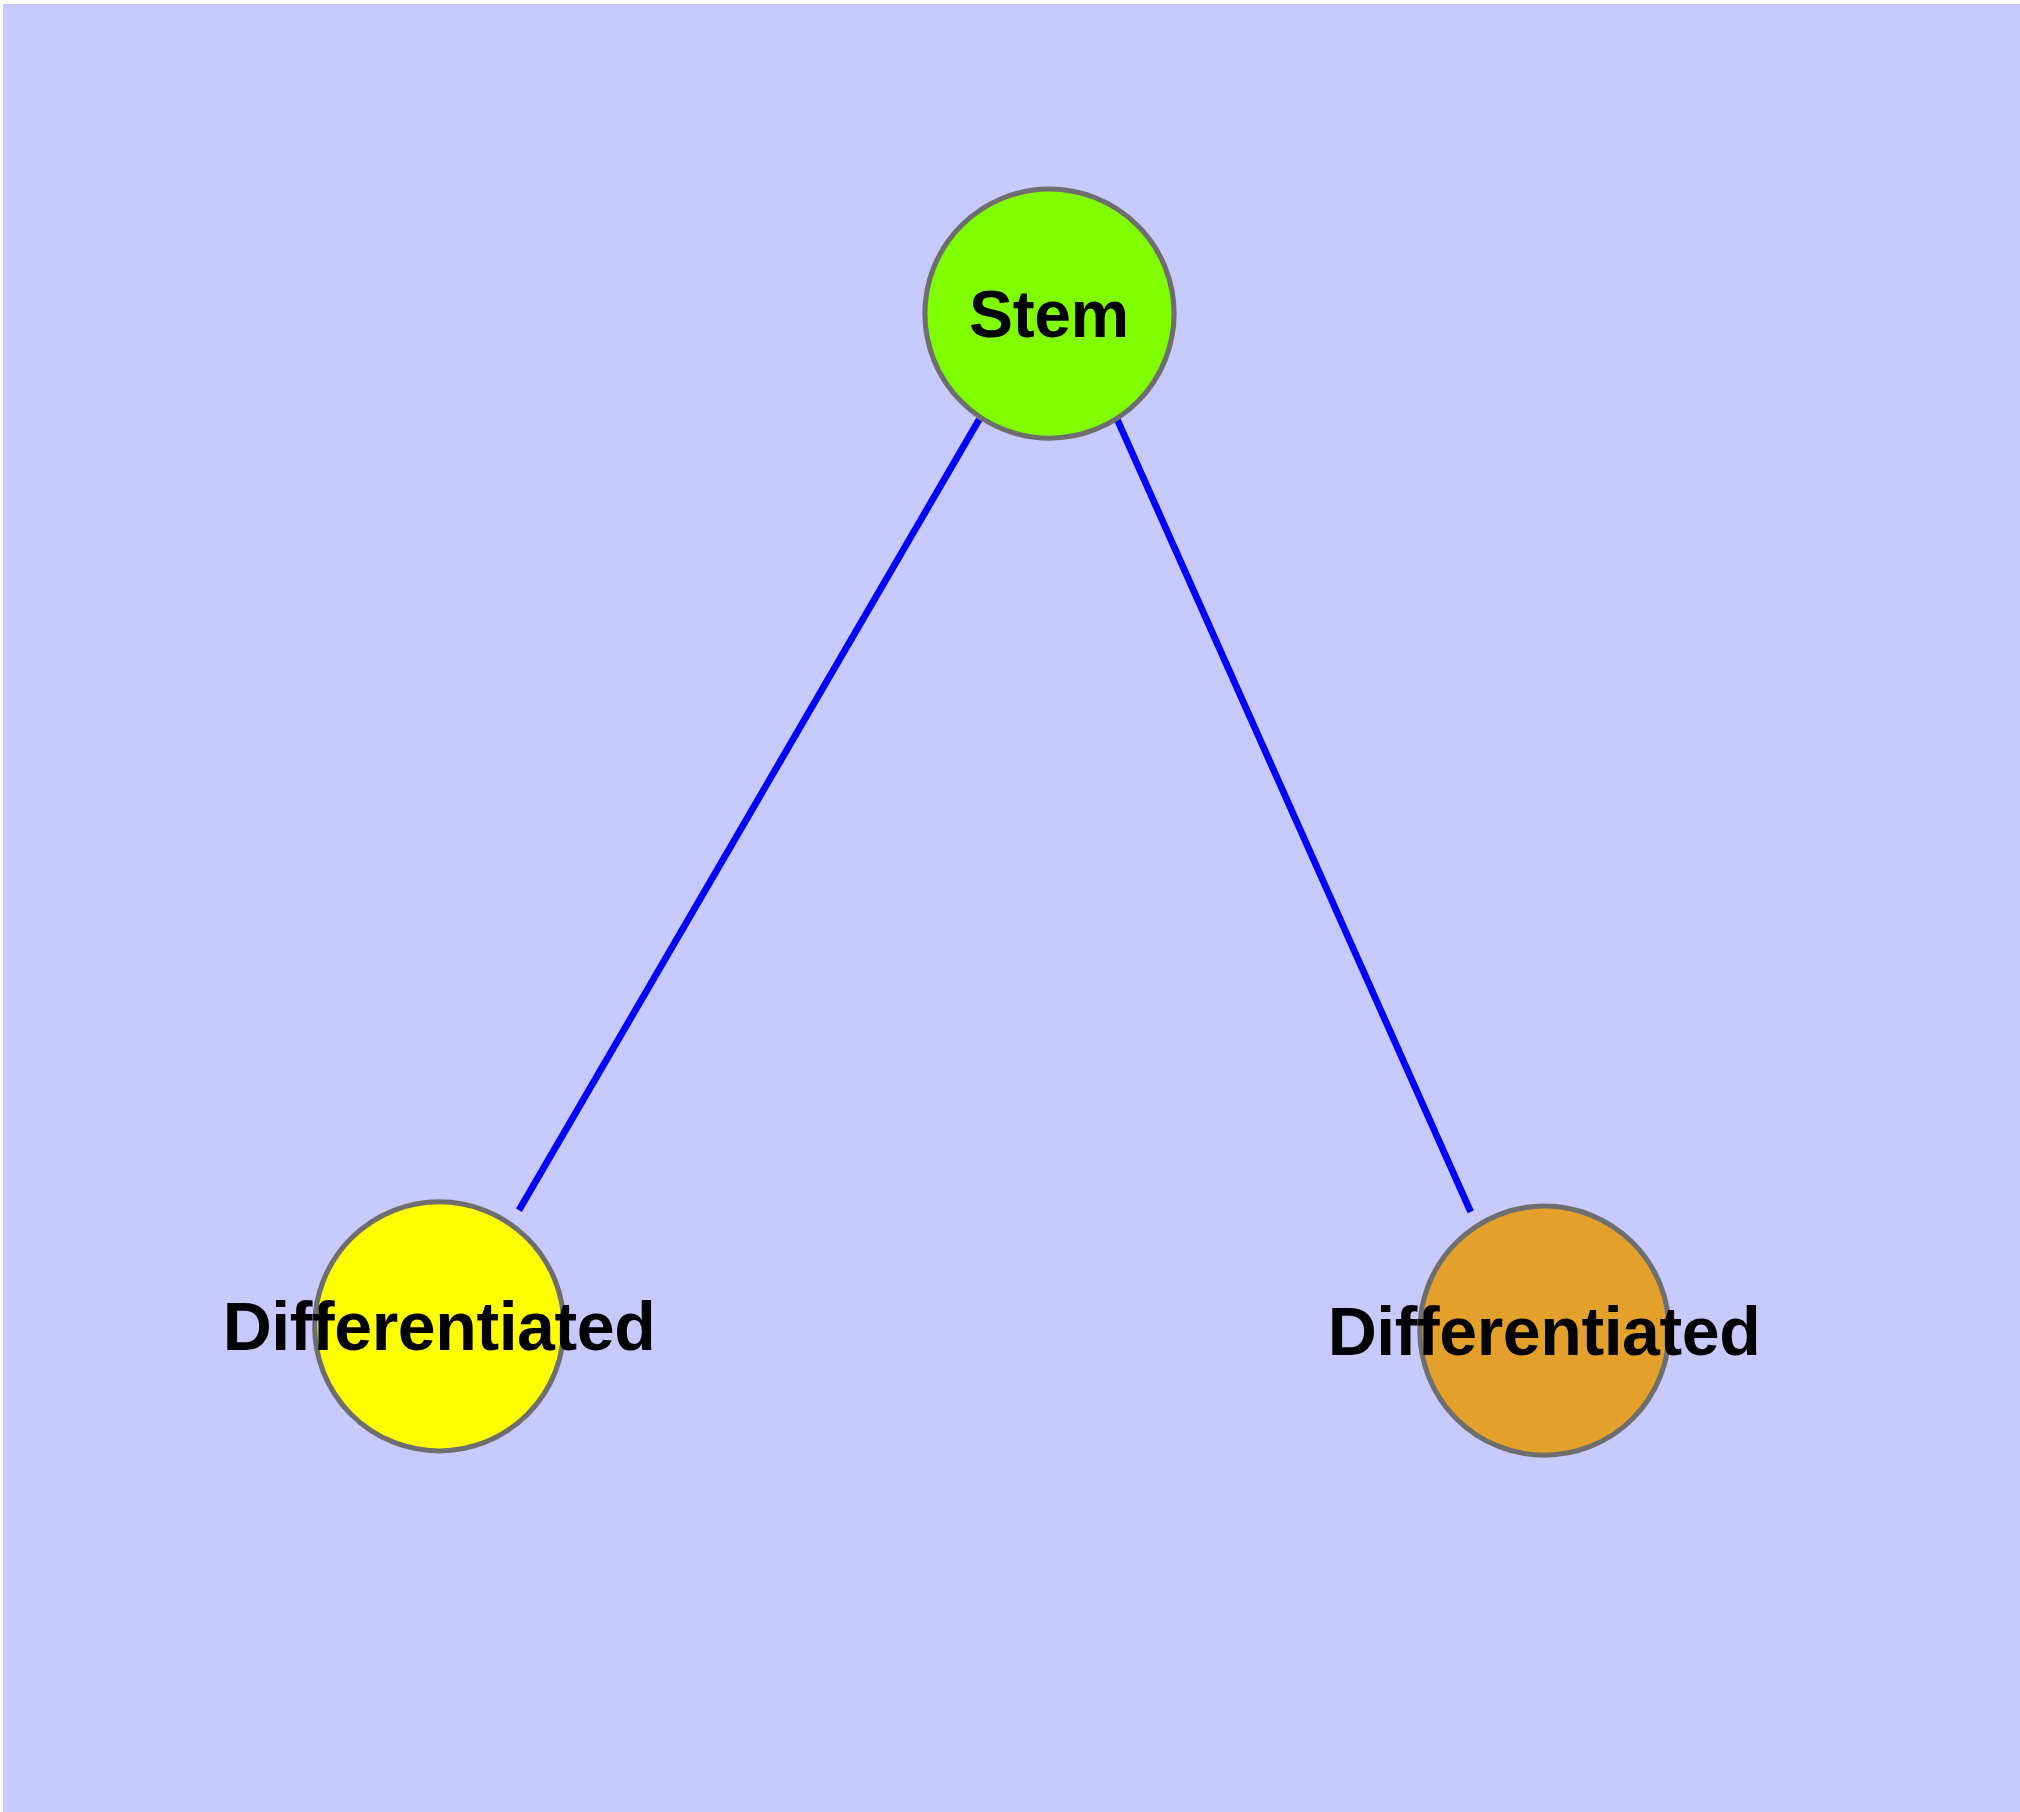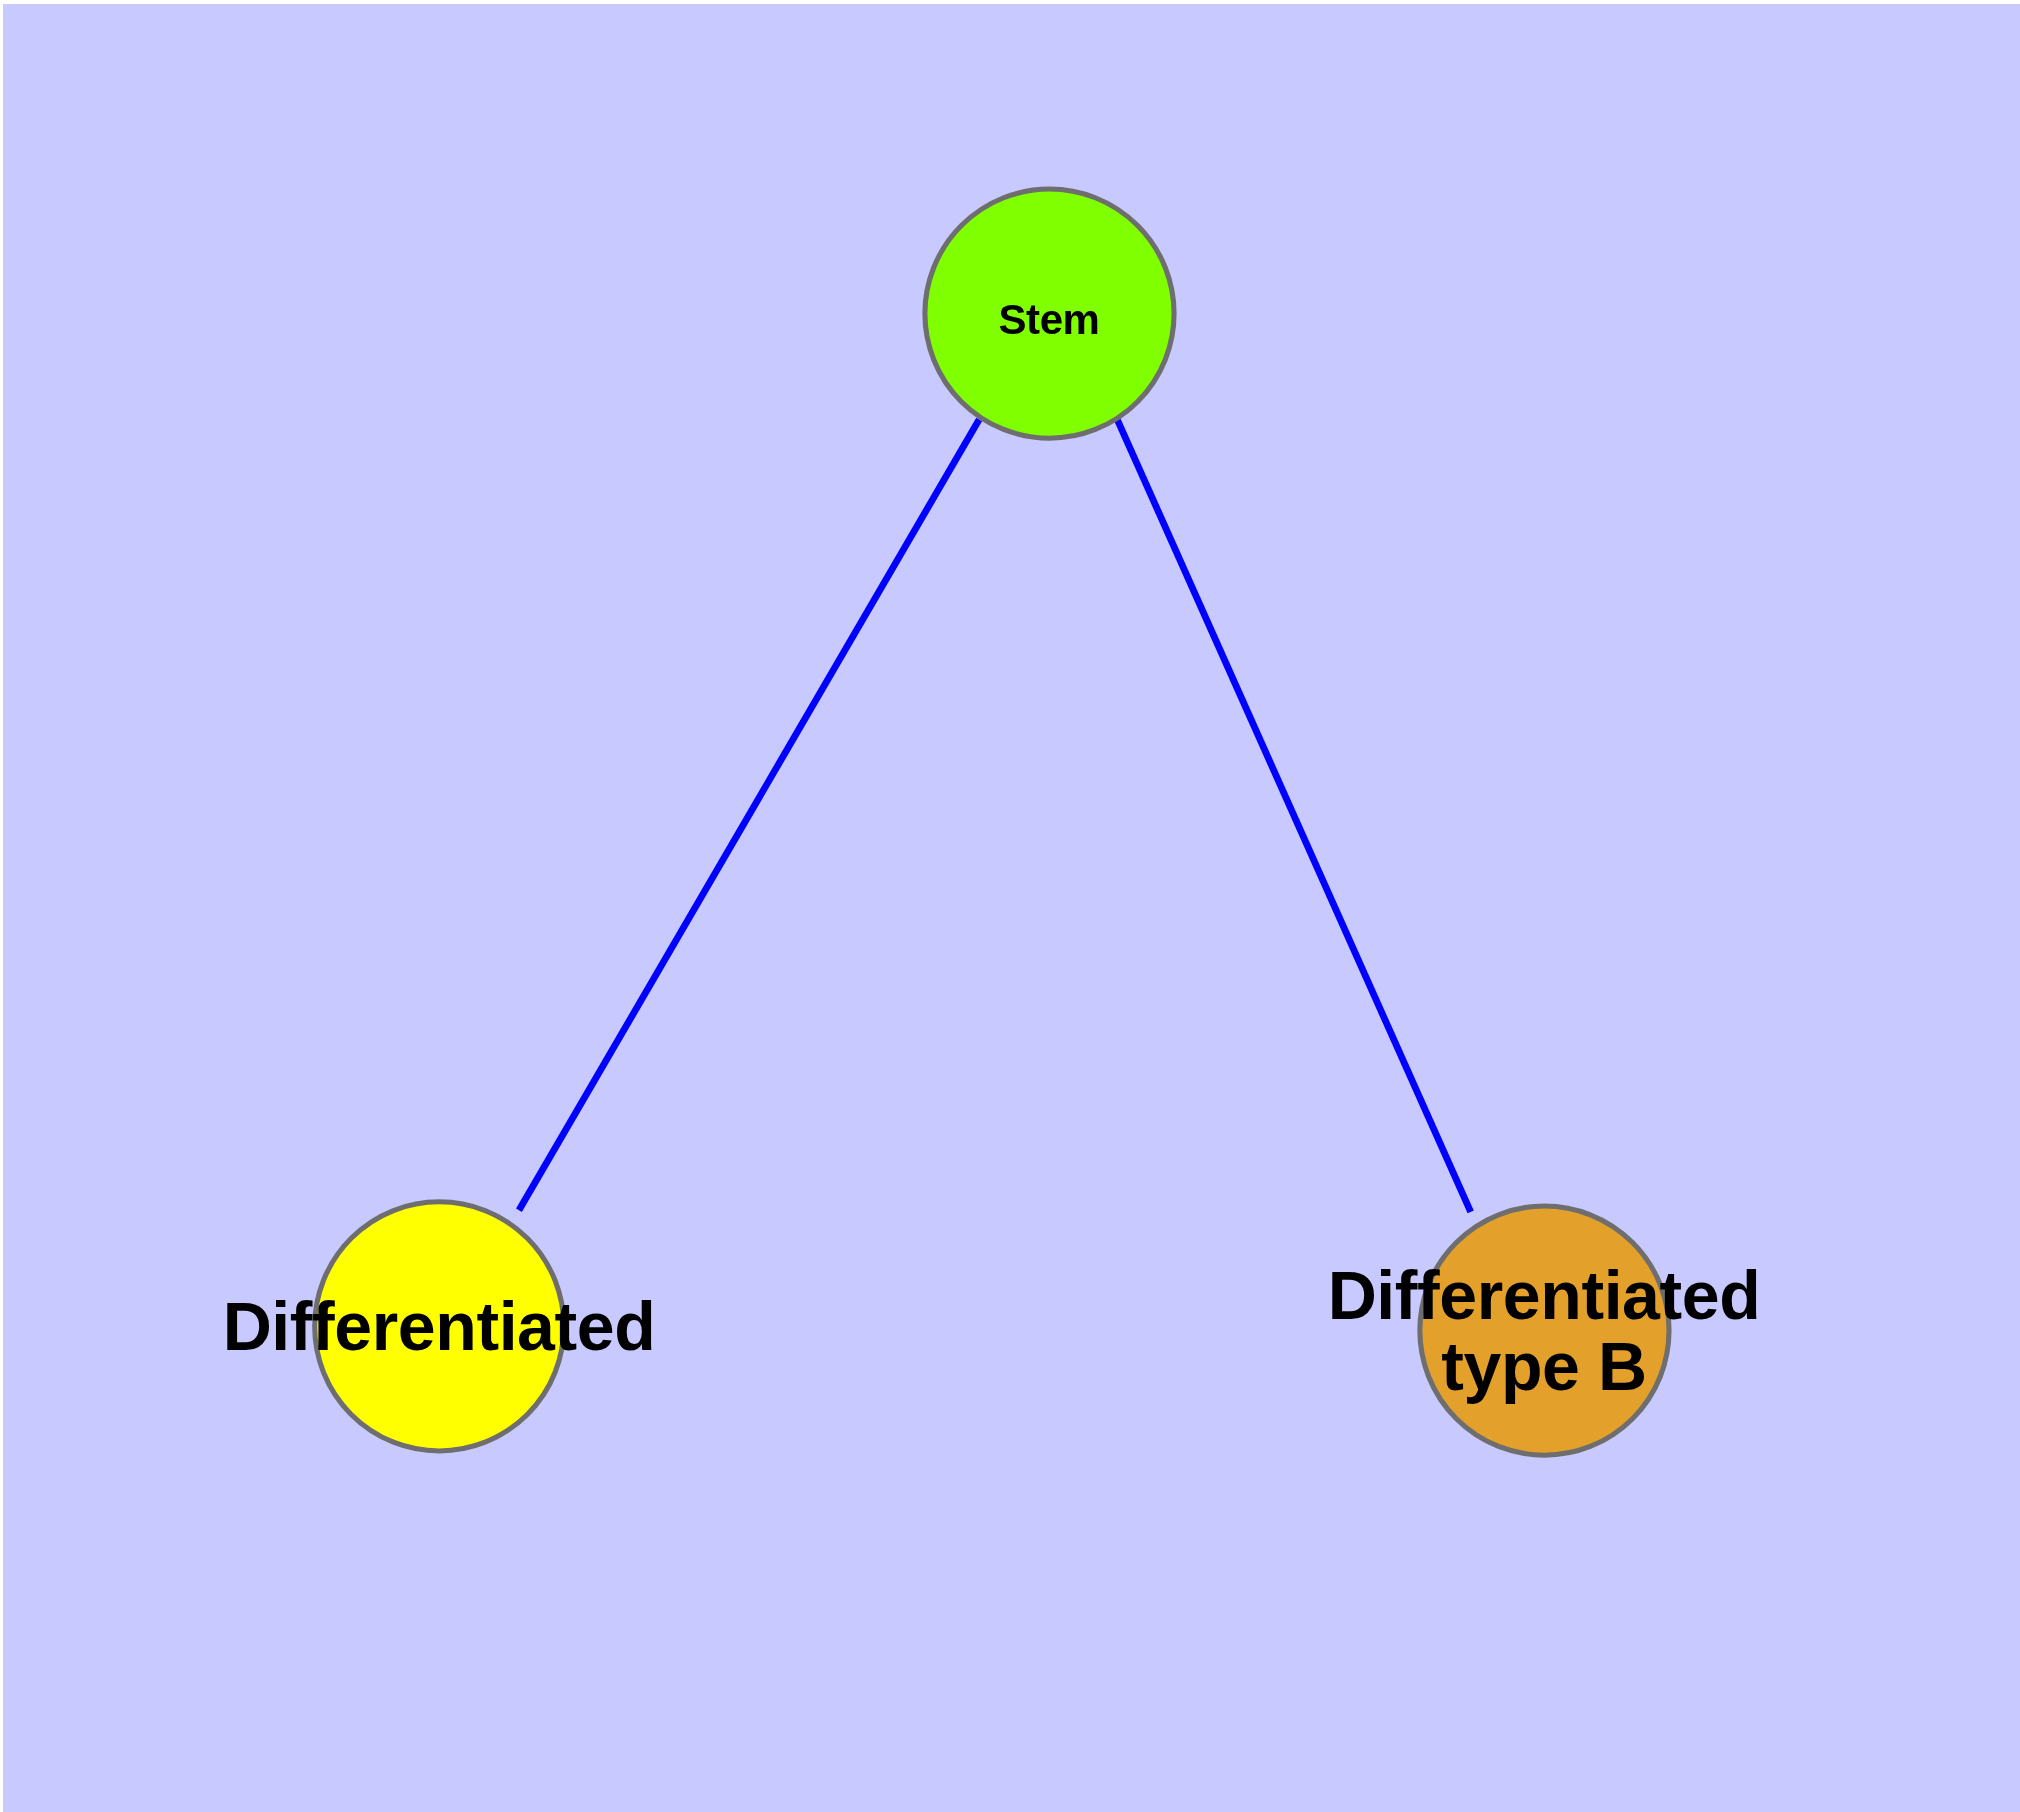--- a/index.html
+++ b/index.html
@@ -35,21 +35,21 @@
     position: absolute;
     text-align: center;
     font-weight: bold;
     color: #000000;
     line-height: 1.04;
     white-space: pre;
     letter-spacing: -0.4px;
     pointer-events: none;
     transform: translate(-50%, -50%);
   }
-  #label-stem      { font-size: 42px; margin-top: 6px; }
+  #label-stem      { font-size: 66px; }
   #label-diff-a    { font-size: 68px; }
   #label-diff-b    { font-size: 68px; }
 </style>
 </head>
 <body>
 
 <div id="canvas">
 
   <div id="plot-bg"></div>
 
@@ -64,16 +64,16 @@
       <circle cx="1238" cy="370" r="147" fill="#80ff00" stroke="#6e6e6e" stroke-width="6"></circle>
       <circle cx="518" cy="1565" r="147" fill="#ffff00" stroke="#6e6e6e" stroke-width="6"></circle>
       <circle cx="1822" cy="1570" r="147" fill="#e3a12c" stroke="#6e6e6e" stroke-width="6"></circle>
     </g>
   </svg>
 
   <div id="label-stem" class="node-label" style="left:1049px; top:314px;">Stem</div>
 
   <div id="label-diff-a" class="node-label" style="left:439px; top:1326px;"><span>Differentiated</span><br></div>
 
-  <div id="label-diff-b" class="node-label" style="left:1544px; top:1331px;"><span>Differentiated</span><br><span>type B</span></div>
+  <div id="label-diff-b" class="node-label" style="left:1544px; top:1331px;"><span>Differentiated</span><br></div>
 
 </div>
 
 
 </body></html>

